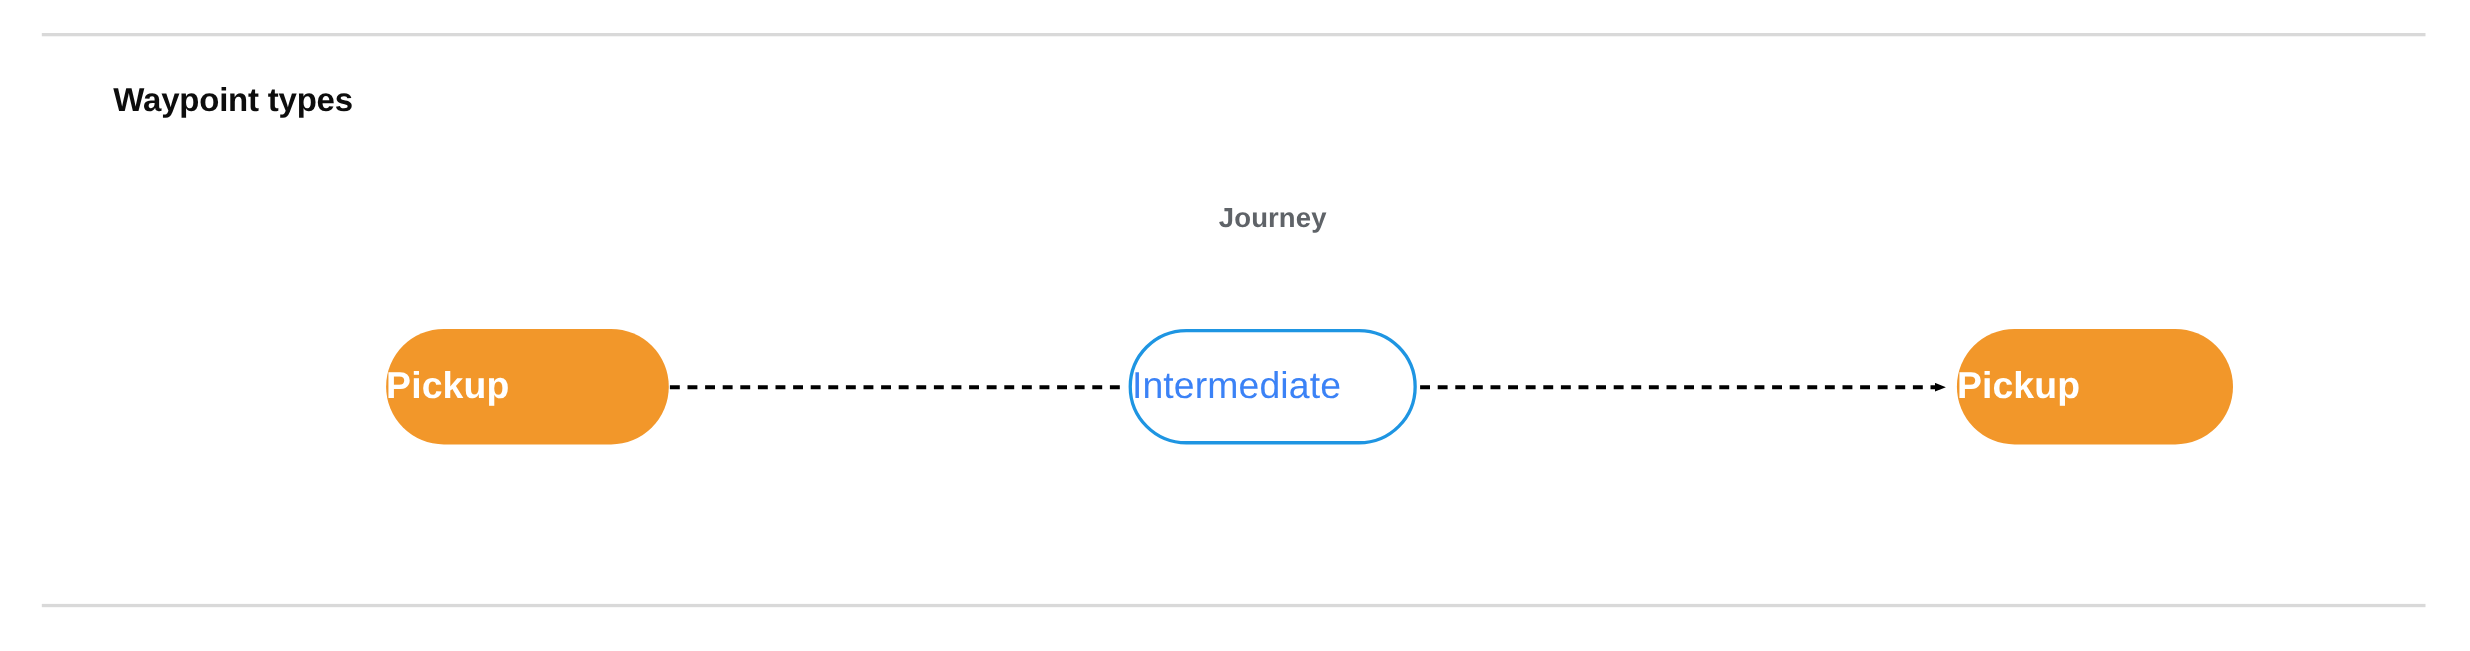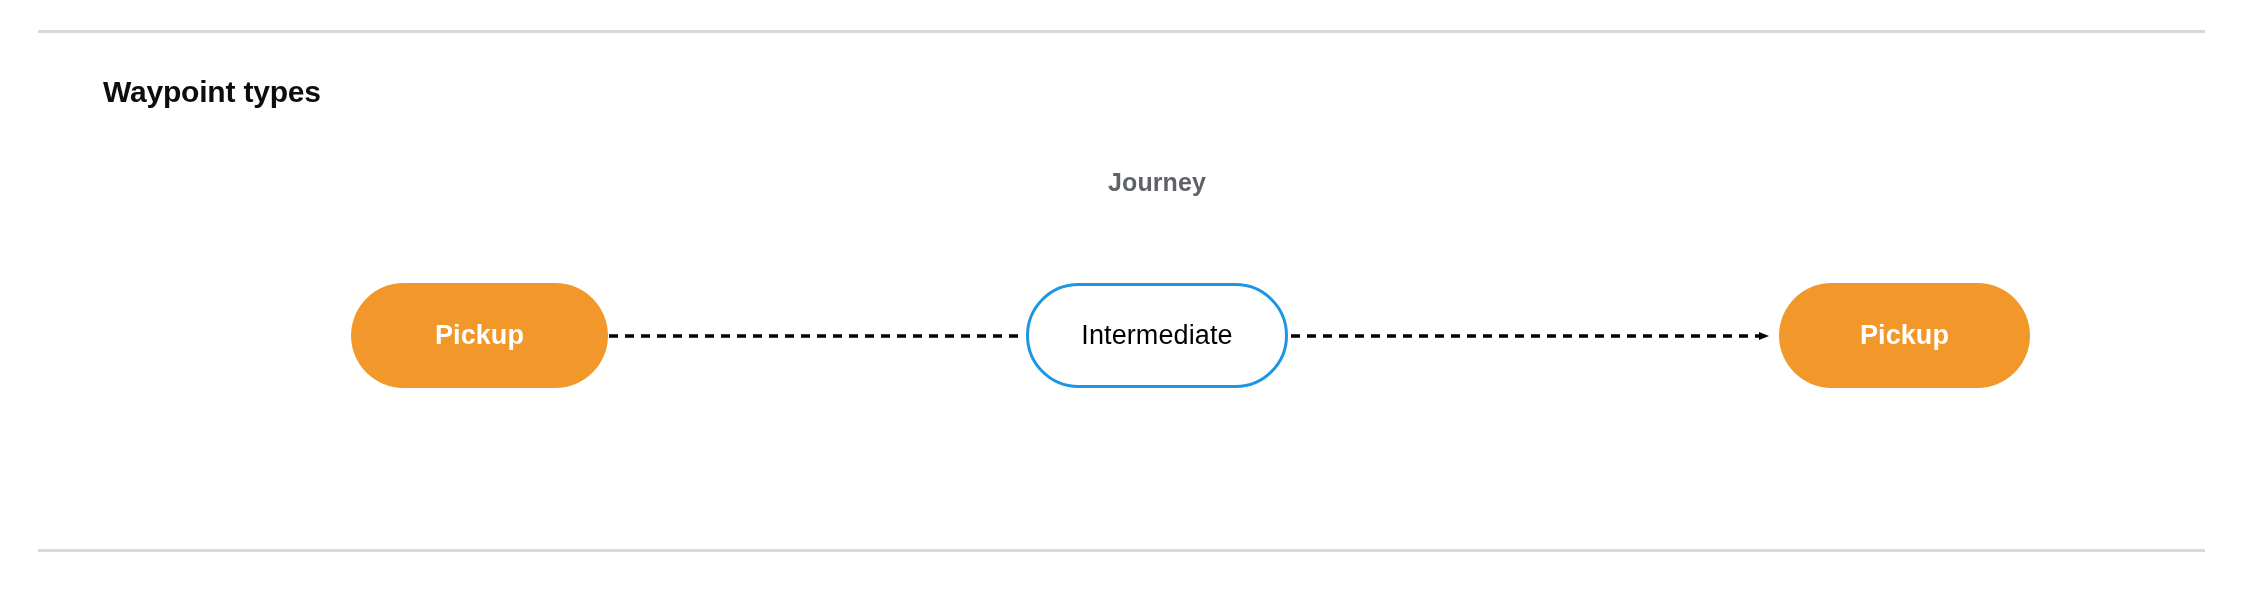--- a/index.html
+++ b/index.html
@@ -41,21 +41,21 @@
     letter-spacing: -0.2px;
     line-height: 40px;
     white-space: nowrap;
     margin-left: 42px;
   }
 
   
   .diagram {
     position: absolute;
     left: 0;
-    top: 0;
+    top: 16px;
     width: 2245px;
     height: 480px;
   }
 
   .graph-label {
     position: absolute;
     left: 1026px;
     top: 168px;
     width: 262px;
     text-align: center;
@@ -76,41 +76,41 @@
     pointer-events: none;
   }
 
   
   .node {
     position: absolute;
     height: 105px;
     border-radius: 53px;
     display: flex;
     align-items: center;
-    justify-content: center;
+    justify-content: flex-start;
     box-sizing: border-box;
-    font-size: 27px;
+    font-size: 34px;
     font-weight: bold;
     letter-spacing: 0.1px;
     white-space: nowrap;
   }
   .node-pickup {
     left: 351px;
     top: 283px;
     width: 257px;
     background: #f2972a;
     color: #ffffff;
   }
   .node-intermediate {
     left: 1026px;
     top: 283px;
     width: 262px;
     background: #ffffff;
     border: 3px solid #1e95e2;
-    color: #000000;
+    color: #3b82f6;
     font-weight: normal;
   }
   .node-dropoff {
     left: 1779px;
     top: 283px;
     width: 251px;
     background: #f2972a;
     color: #ffffff;
   }
 </style>

